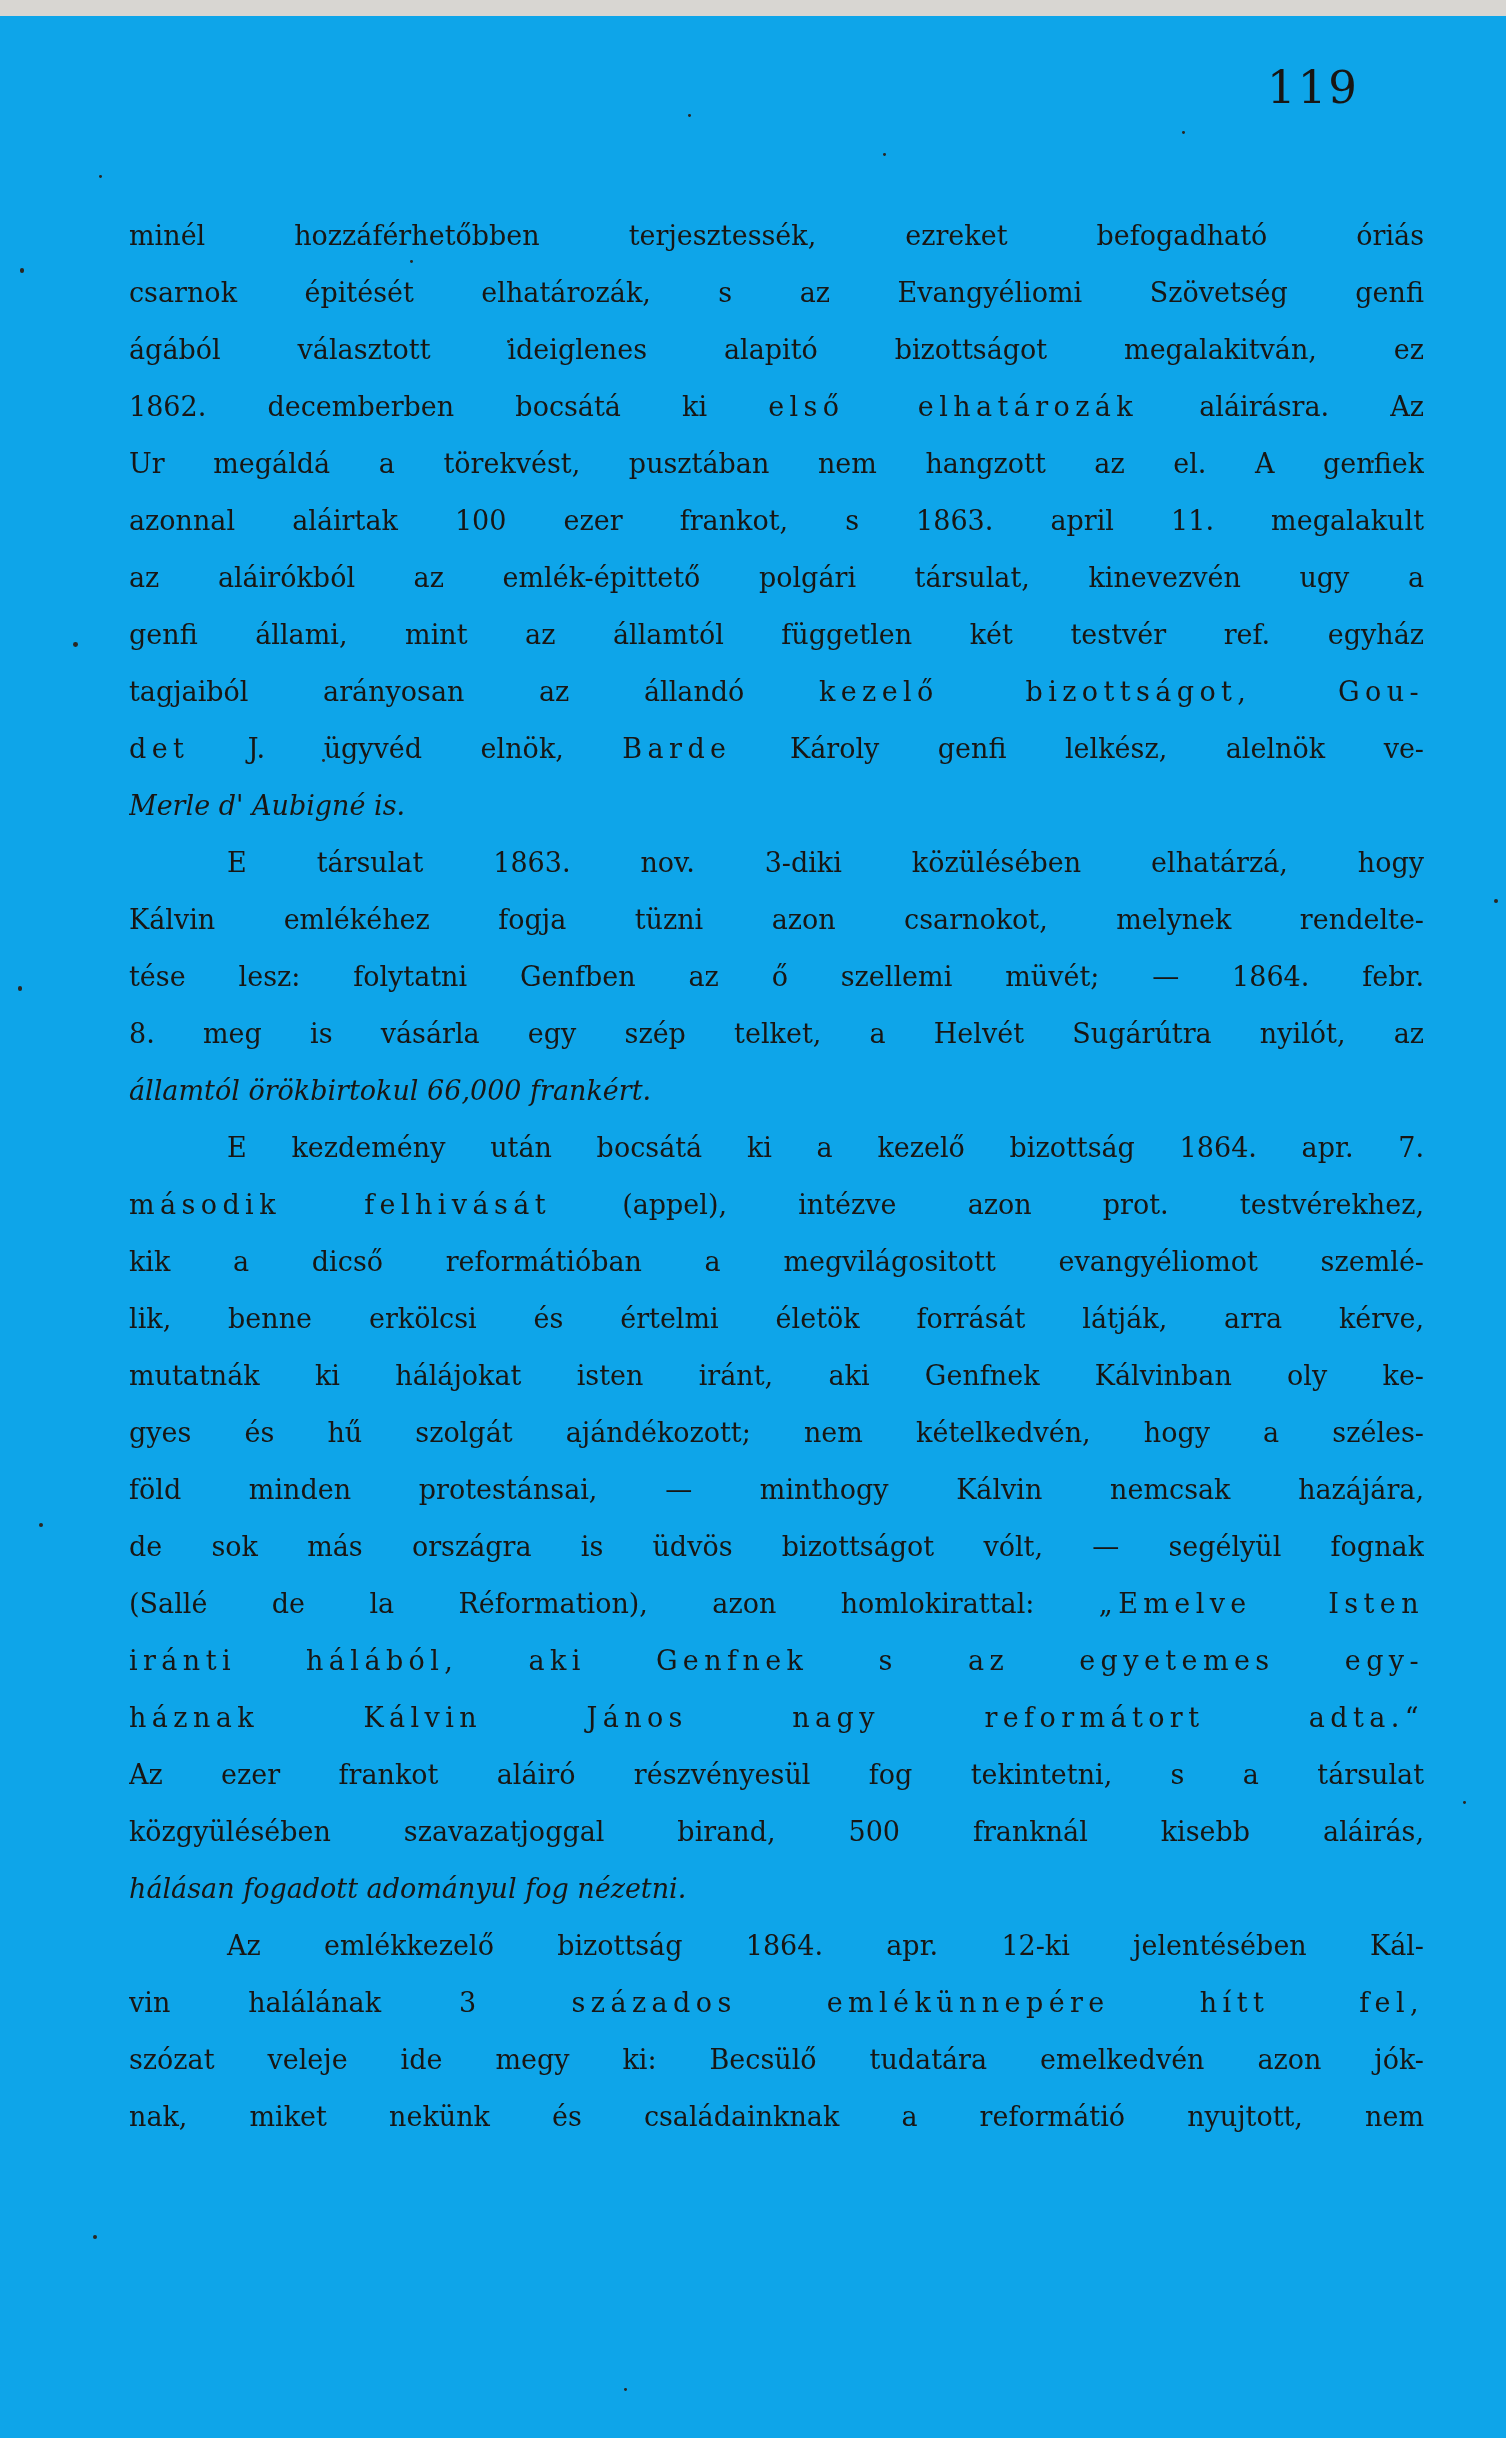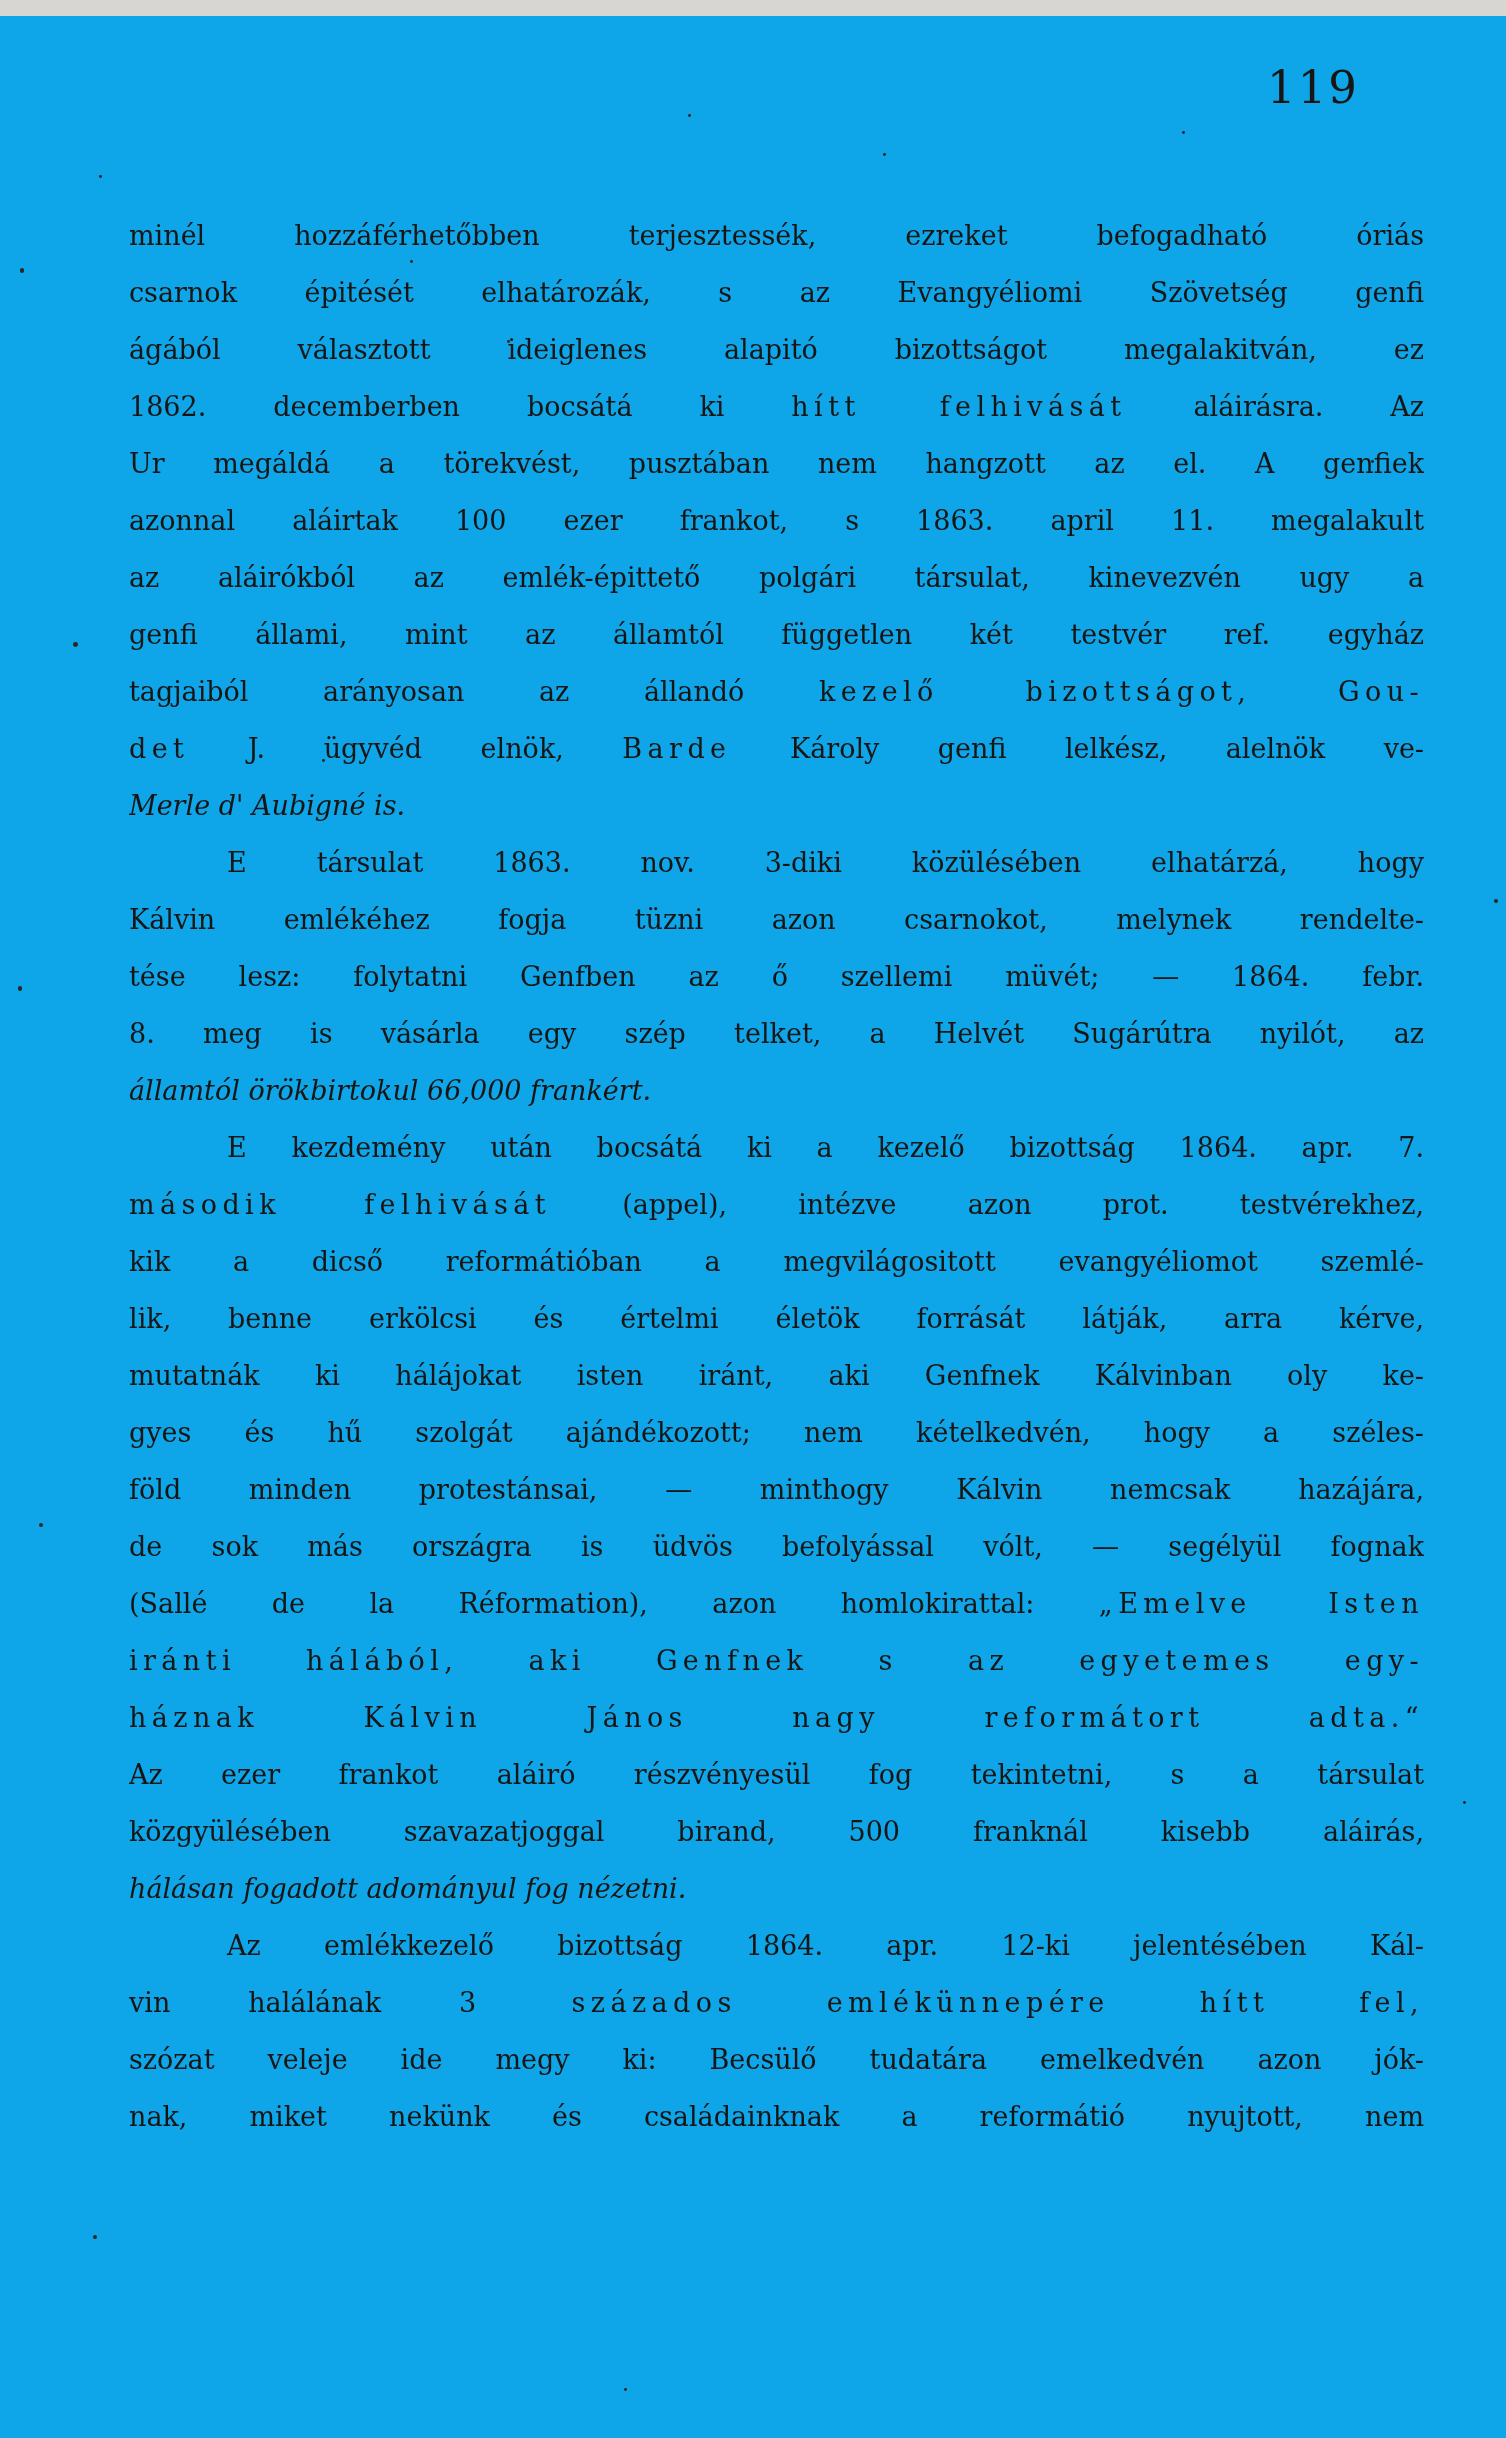--- a/index.html
+++ b/index.html
@@ -63,41 +63,41 @@
 </style>
 </head>
 <body>
 
 <div class="page">
   <div class="page-number">119</div>
   <div class="text-block">
       <div class="line"><span class="seg">minél hozzáférhetőbben terjesztessék, ezreket befogadható óriás</span></div>
       <div class="line"><span class="seg">csarnok épitését elhatározák, s az Evangyéliomi Szövetség genfi</span></div>
       <div class="line"><span class="seg">ágából választott ideiglenes alapitó bizottságot megalakitván, ez</span></div>
-      <div class="line"><span class="seg">1862. decemberben bocsátá ki </span><span class="seg spaced">hítt felhivását</span><span class="seg"> aláirásra. Az</span></div>
+      <div class="line"><span class="seg">1862. decemberben bocsátá ki </span><span class="seg spaced">első elhatározák</span><span class="seg"> aláirásra. Az</span></div>
       <div class="line"><span class="seg">Ur megáldá a törekvést, pusztában nem hangzott az el. A genfiek</span></div>
       <div class="line"><span class="seg">azonnal aláirtak 100 ezer frankot, s 1863. april 11. megalakult</span></div>
       <div class="line"><span class="seg">az aláirókból az emlék-épittető polgári társulat, kinevezvén ugy a</span></div>
       <div class="line"><span class="seg">genfi állami, mint az államtól független két testvér ref. egyház</span></div>
       <div class="line"><span class="seg">tagjaiból arányosan az állandó </span><span class="seg spaced">kezelő bizottságot, Gou-</span></div>
       <div class="line"><span class="seg spaced">det</span><span class="seg"> J. ügyvéd elnök, </span><span class="seg spaced">Barde</span><span class="seg"> Károly genfi lelkész, alelnök ve-</span></div>
       <div class="line noFill"><span class="seg">Merle d' Aubigné is.</span></div>
       <div class="line indent"><span class="seg">E társulat 1863. nov. 3-diki közülésében elhatárzá, hogy</span></div>
       <div class="line"><span class="seg">Kálvin emlékéhez fogja tüzni azon csarnokot, melynek rendelte-</span></div>
       <div class="line"><span class="seg">tése lesz: folytatni Genfben az ő szellemi müvét; — 1864. febr.</span></div>
       <div class="line"><span class="seg">8. meg is vásárla egy szép telket, a Helvét Sugárútra nyilót, az</span></div>
       <div class="line noFill"><span class="seg">államtól örökbirtokul 66,000 frankért.</span></div>
       <div class="line indent"><span class="seg">E kezdemény után bocsátá ki a kezelő bizottság 1864. apr. 7.</span></div>
       <div class="line"><span class="seg spaced">második felhivását</span><span class="seg"> (appel), intézve azon prot. testvérekhez,</span></div>
       <div class="line"><span class="seg">kik a dicső reformátióban a megvilágositott evangyéliomot szemlé-</span></div>
       <div class="line"><span class="seg">lik, benne erkölcsi és értelmi életök forrását látják, arra kérve,</span></div>
       <div class="line"><span class="seg">mutatnák ki hálájokat isten iránt, aki Genfnek Kálvinban oly ke-</span></div>
       <div class="line"><span class="seg">gyes és hű szolgát ajándékozott; nem kételkedvén, hogy a széles-</span></div>
       <div class="line"><span class="seg">föld minden protestánsai, — minthogy Kálvin nemcsak hazájára,</span></div>
-      <div class="line"><span class="seg">de sok más országra is üdvös befolyással vólt, — segélyül fognak</span></div>
+      <div class="line"><span class="seg">de sok más országra is üdvös bizottságot vólt, — segélyül fognak</span></div>
       <div class="line"><span class="seg">(Sallé de la Réformation), azon homlokirattal: </span><span class="seg spaced">„Emelve Isten</span></div>
       <div class="line"><span class="seg spaced">iránti hálából, aki Genfnek s az egyetemes egy-</span></div>
       <div class="line"><span class="seg spaced">háznak Kálvin János nagy reformátort adta.“</span></div>
       <div class="line"><span class="seg">Az ezer frankot aláiró részvényesül fog tekintetni, s a társulat</span></div>
       <div class="line"><span class="seg">közgyülésében szavazatjoggal birand, 500 franknál kisebb aláirás,</span></div>
       <div class="line noFill"><span class="seg">hálásan fogadott adományul fog nézetni.</span></div>
       <div class="line indent"><span class="seg">Az emlékkezelő bizottság 1864. apr. 12-ki jelentésében Kál-</span></div>
       <div class="line"><span class="seg">vin halálának </span><span class="seg spaced">3 százados emlékünnepére hítt fel,</span></div>
       <div class="line"><span class="seg">szózat veleje ide megy ki: Becsülő tudatára emelkedvén azon jók-</span></div>
       <div class="line"><span class="seg">nak, miket nekünk és családainknak a reformátió nyujtott, nem</span></div>

